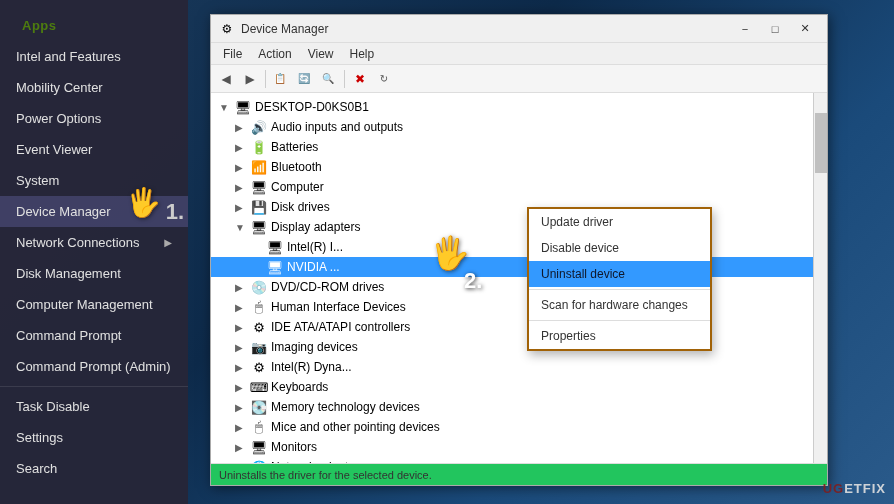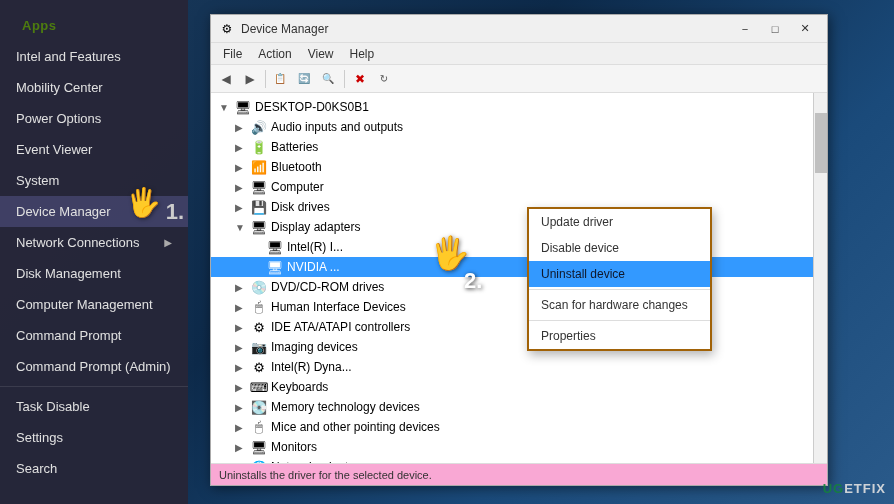--- a/index.html
+++ b/index.html
@@ -244,21 +244,21 @@
     }
     .ctx-separator {
       height: 1px;
       background: #ddd;
       margin: 2px 0;
     }
 
     
     .window-statusbar {
       height: 22px;
-      background: #f9a8d4;
+      background: #22c55e;
       border-top: 1px solid #ddd;
       display: flex;
       align-items: center;
       padding: 0 8px;
       font-size: 11px;
       color: #333;
     }
 
     
     .step2-label {
@@ -283,21 +283,21 @@
     .watermark {
       position: absolute;
       bottom: 8px;
       right: 8px;
       color: #e0e0e0;
       font-size: 13px;
       font-weight: bold;
       letter-spacing: 1px;
       opacity: 0.9;
     }
-    .watermark span.ug { color: #15803d; }
+    .watermark span.ug { color: #7f1d1d; }
 
     .scrollbar-track {
       width: 14px;
       background: #f0f0f0;
       border-left: 1px solid #ccc;
       display: flex;
       flex-direction: column;
       align-items: center;
     }
     .scrollbar-thumb {

